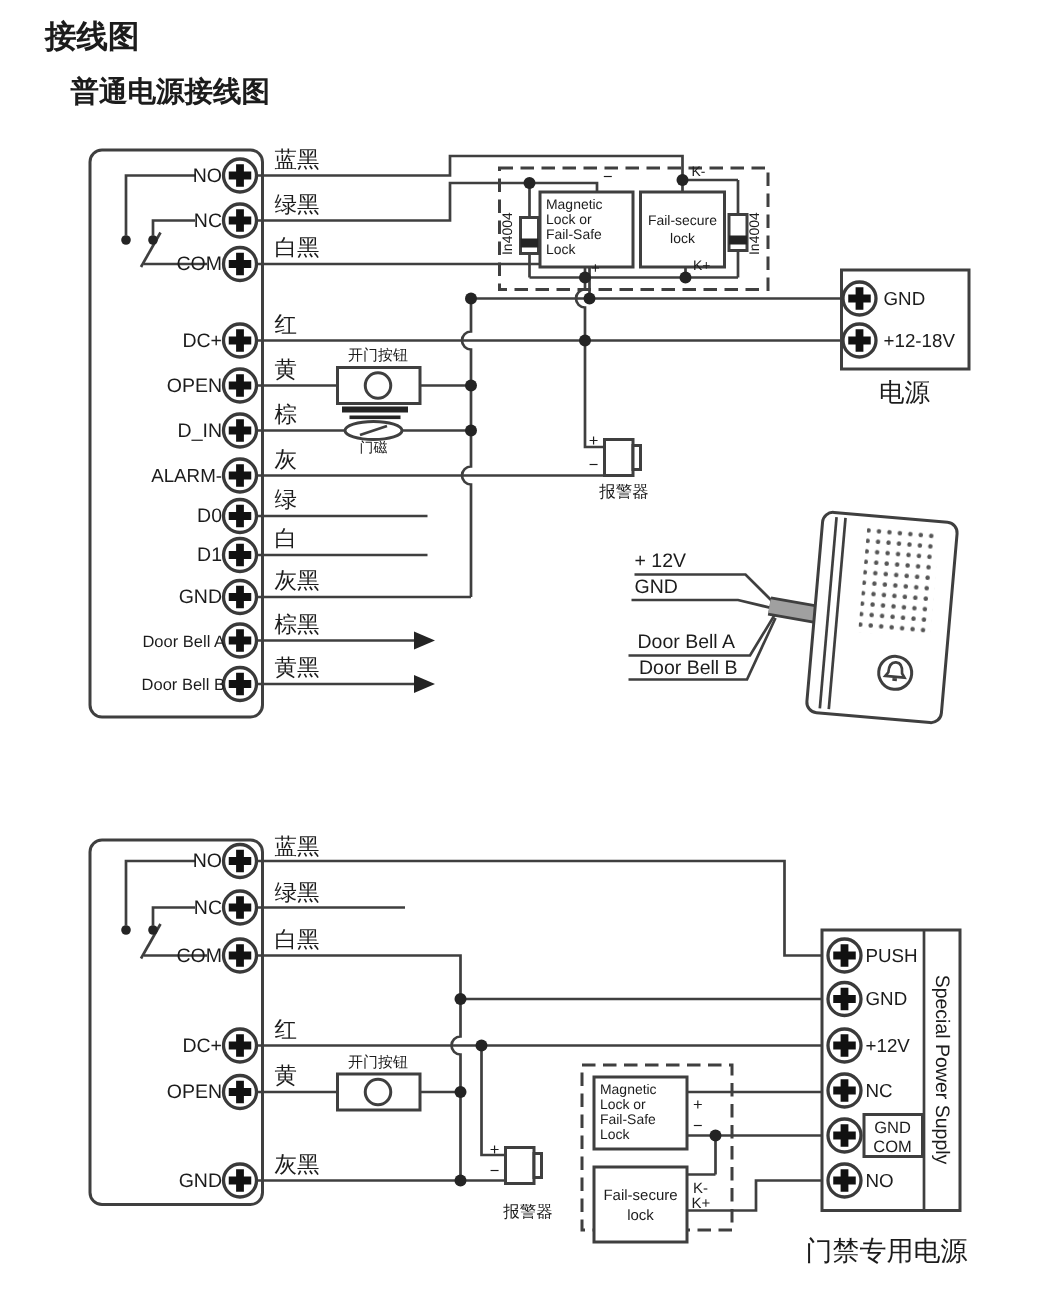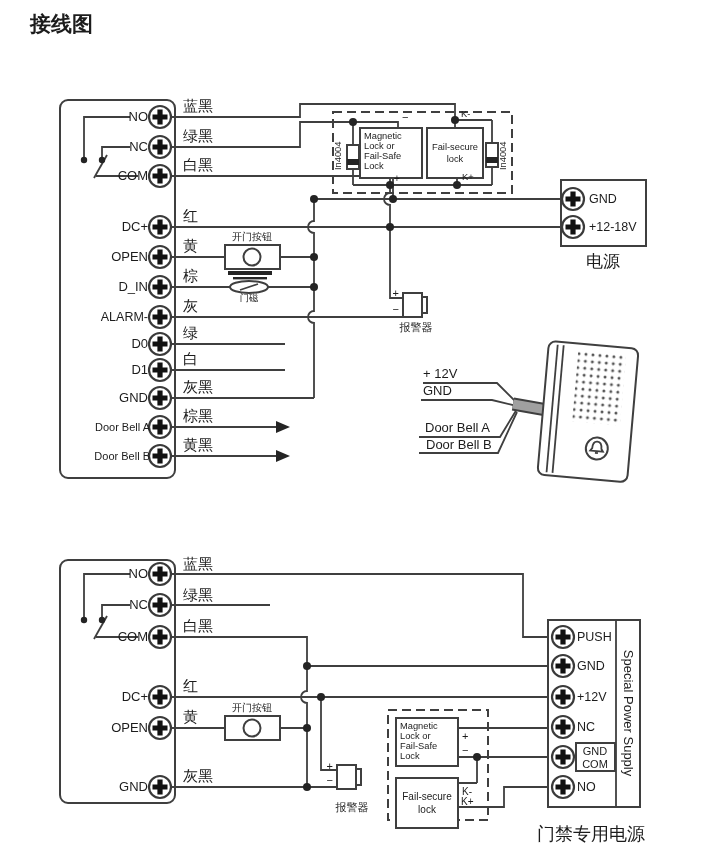--- a/index.html
+++ b/index.html
@@ -17,20 +17,21 @@
   .t15{font-size:15px;} .t13{font-size:13px;} .t12{font-size:12.5px;}
   .t11{font-size:11px;} .t10{font-size:10px;} .t9{font-size:9.3px;}
   .t17{font-size:17px;} .t18{font-size:18px;}
   .end{text-anchor:end;} .mid{text-anchor:middle;}
 </style>
 </head>
 <body>
 
 <div class="page">
   <h1 class="title-main">接线图</h1>
+  <h2 class="title-sub1">普通电源接线图</h2>
 
   <svg width="708" height="862" viewBox="0 0 708 862">
     <defs>
       <g id="screw">
         <circle r="11" fill="#fff" stroke="#3a3a3a" stroke-width="2.2"></circle>
         <path d="M-7.5,0H7.5M0,-7.5V7.5" stroke="#111" stroke-width="5.2"></path>
       </g>
       <pattern id="dots" width="7" height="7" patternUnits="userSpaceOnUse">
         <circle cx="3" cy="3" r="1.5" fill="#555"></circle>
       </pattern>

